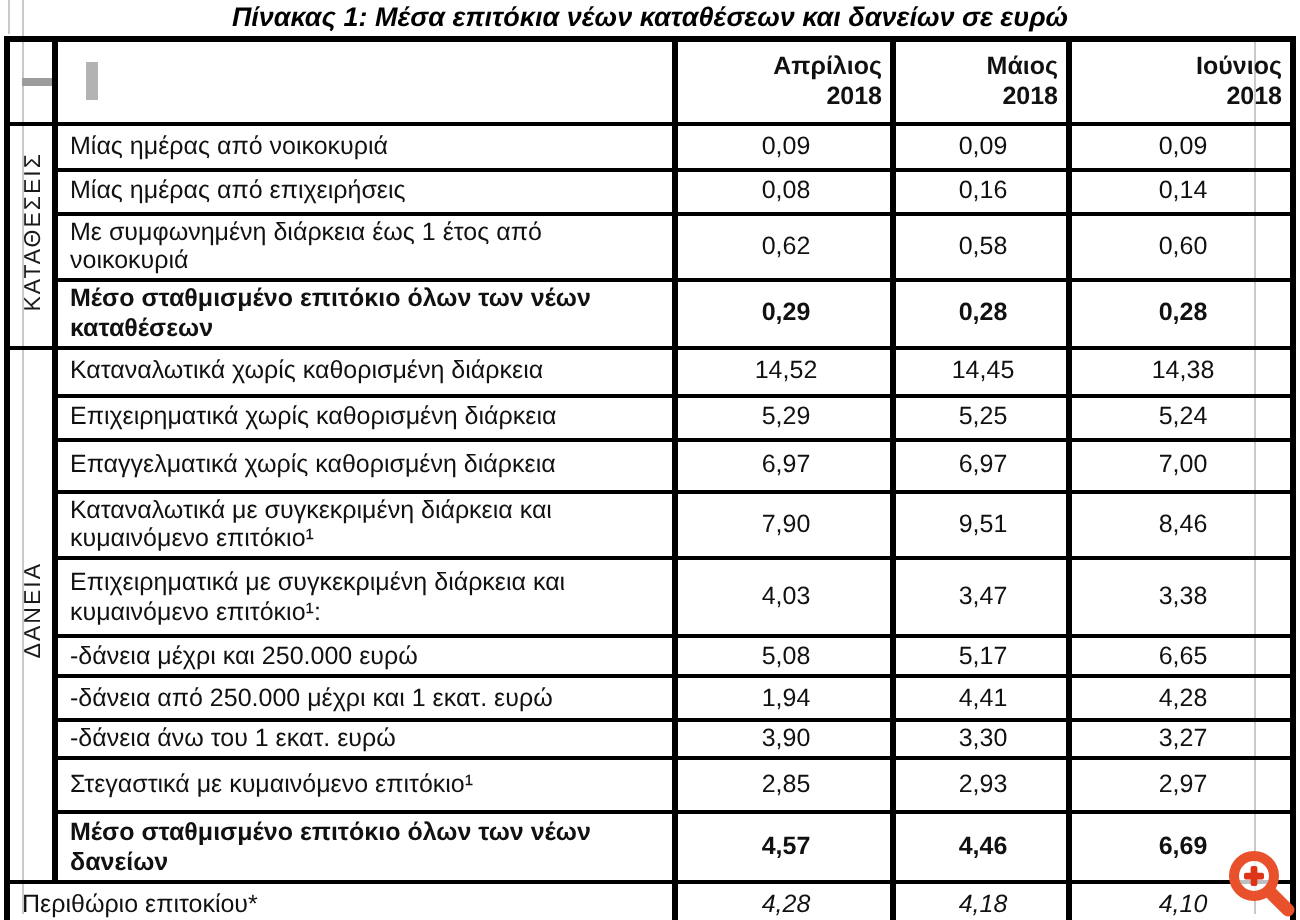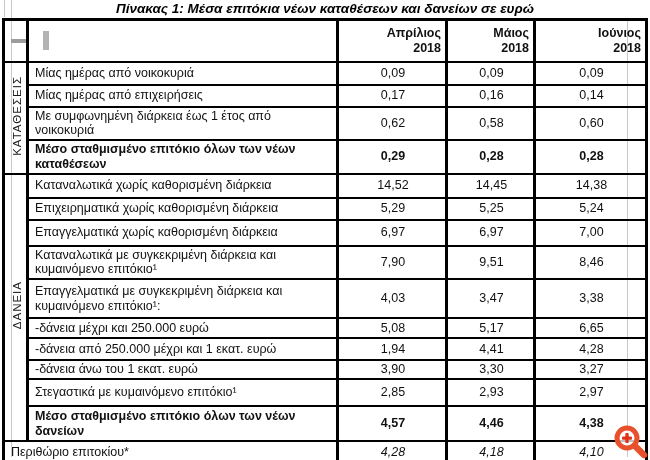--- a/index.html
+++ b/index.html
@@ -90,21 +90,21 @@
 
     <tr style="height:23px">
       <td rowspan="4" class="section-cell"><span class="vtext">ΚΑΤΑΘΕΣΕΙΣ</span></td>
       <td>Μίας ημέρας από νοικοκυριά</td>
       <td class="val">0,09</td>
       <td class="val">0,09</td>
       <td class="val jun">0,09</td>
     </tr>
     <tr style="height:22px">
       <td>Μίας ημέρας από επιχειρήσεις</td>
-      <td class="val">0,17</td>
+      <td class="val">0,08</td>
       <td class="val">0,16</td>
       <td class="val jun">0,14</td>
     </tr>
     <tr style="height:32px">
       <td>Με συμφωνημένη διάρκεια έως 1 έτος από νοικοκυριά</td>
       <td class="val">0,62</td>
       <td class="val">0,58</td>
       <td class="val jun">0,60</td>
     </tr>
     <tr style="height:33px" class="bold-row">
@@ -133,21 +133,21 @@
       <td class="val">6,97</td>
       <td class="val jun">7,00</td>
     </tr>
     <tr style="height:32px">
       <td>Καταναλωτικά με συγκεκριμένη διάρκεια και κυμαινόμενο επιτόκιο¹</td>
       <td class="val">7,90</td>
       <td class="val">9,51</td>
       <td class="val jun">8,46</td>
     </tr>
     <tr style="height:39px">
-      <td class="gb top-label">Επαγγελματικά με συγκεκριμένη διάρκεια και κυμαινόμενο επιτόκιο¹:</td>
+      <td class="gb top-label">Επιχειρηματικά με συγκεκριμένη διάρκεια και κυμαινόμενο επιτόκιο¹:</td>
       <td class="val gb bot-val">4,03</td>
       <td class="val gb bot-val">3,47</td>
       <td class="val gb bot-val jun">3,38</td>
     </tr>
     <tr style="height:20px">
       <td class="gt gb">-δάνεια μέχρι και 250.000 ευρώ</td>
       <td class="val gt gb">5,08</td>
       <td class="val gt gb">5,17</td>
       <td class="val gt gb jun">6,65</td>
     </tr>
@@ -166,21 +166,21 @@
     <tr style="height:27px">
       <td>Στεγαστικά με κυμαινόμενο επιτόκιο¹</td>
       <td class="val">2,85</td>
       <td class="val">2,93</td>
       <td class="val jun">2,97</td>
     </tr>
     <tr style="height:35px" class="bold-row">
       <td>Μέσο σταθμισμένο επιτόκιο όλων των νέων δανείων</td>
       <td class="val">4,57</td>
       <td class="val">4,46</td>
-      <td class="val jun">4,38</td>
+      <td class="val jun">6,69</td>
     </tr>
 
     <tr style="height:24px" class="ital-vals">
       <td colspan="2" class="tt">Περιθώριο επιτοκίου*</td>
       <td class="val tt">4,28</td>
       <td class="val tt">4,18</td>
       <td class="val tt jun">4,10</td>
     </tr>
   </tbody>
     </table>

